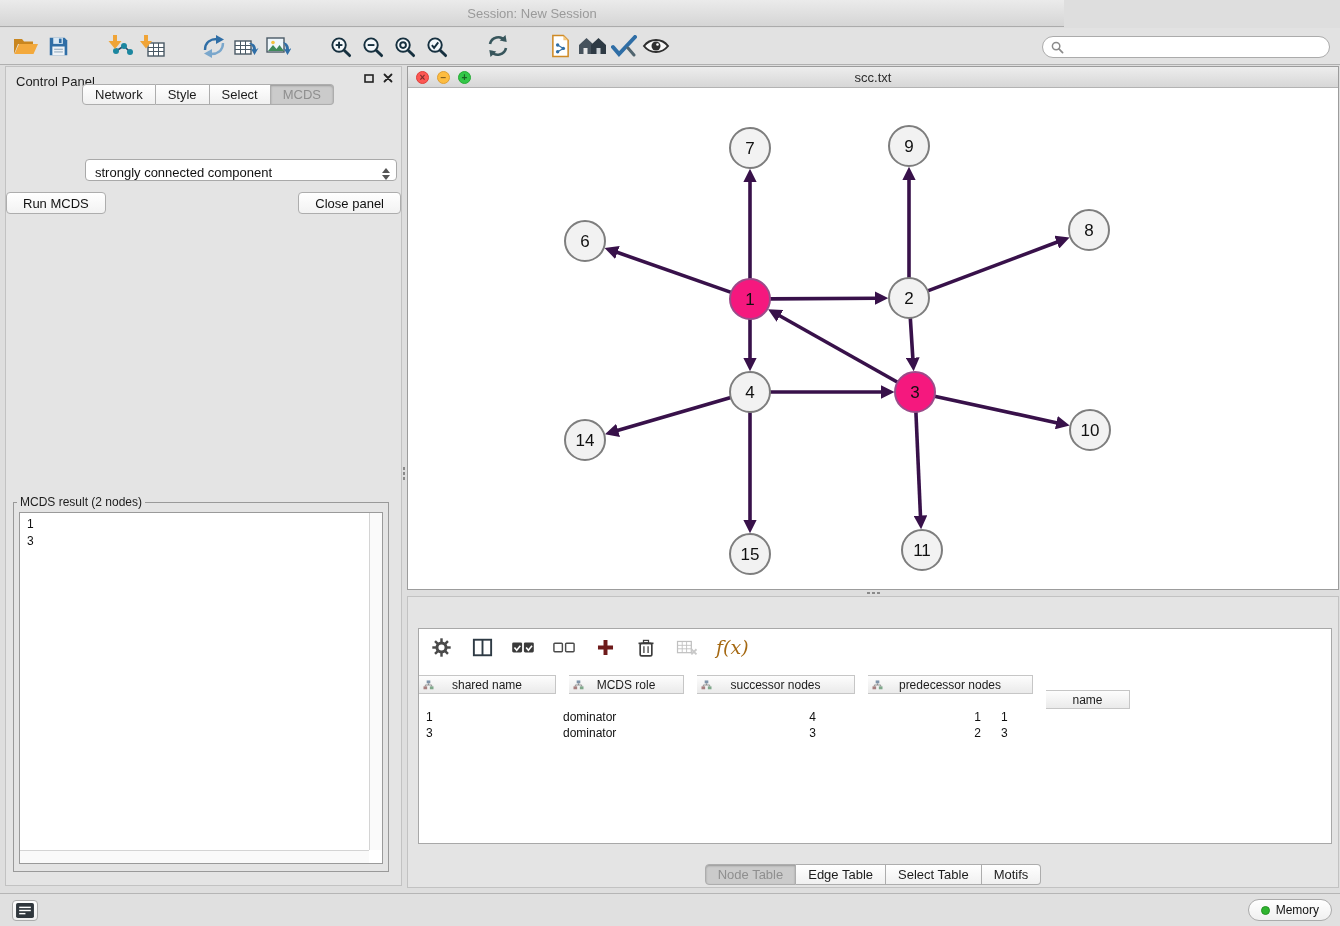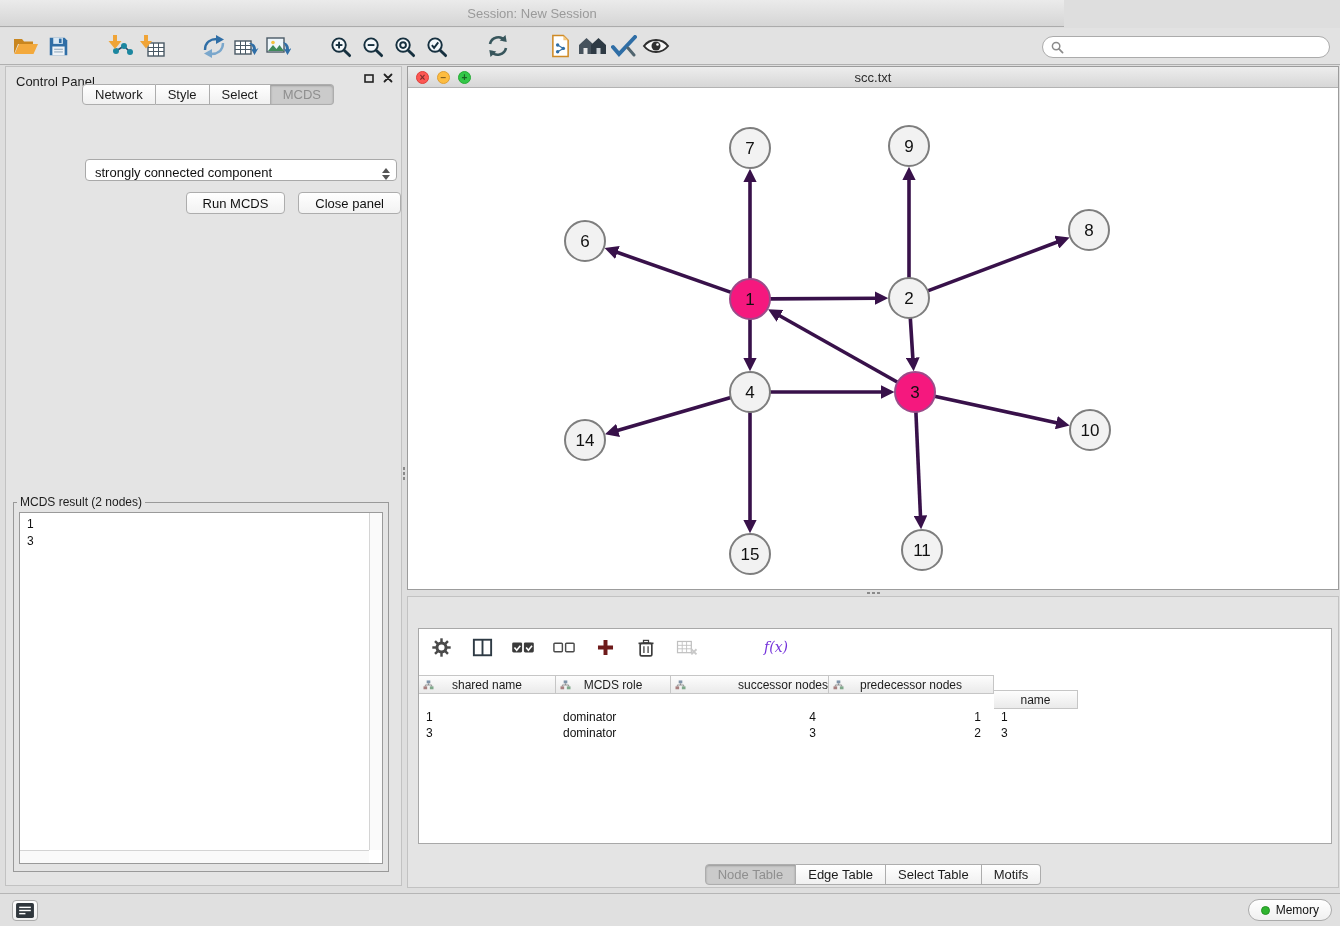--- a/index.html
+++ b/index.html
@@ -60,21 +60,21 @@
   }
   .opt-label { position:absolute; left:0; top:72px; width:100%; text-align:center; font-size:13px; color:#111; }
   .dropdown {
     position:absolute; left:39px; top:92px; width:312px; height:22px;
     background:#fff; border:1px solid #a9a9a9; border-radius:4px;
     display:flex; align-items:flex-end; font-size:13px; color:#111; padding-left:9px;margin-left:40px;
   }
   .dd-arrows { margin-left:auto; margin-right:6px; display:flex; flex-direction:column; align-items:center; }
   .tri-up { width:0;height:0;border-left:4px solid transparent;border-right:4px solid transparent;border-bottom:5px solid #555; margin-bottom:2px; }
   .tri-down { width:0;height:0;border-left:4px solid transparent;border-right:4px solid transparent;border-top:5px solid #555; }
-  .btn-row { position:absolute; left:0; top:125px; width:100%; display:flex; justify-content:flex-end; gap:13px; }
+  .btn-row { position:absolute; left:0; top:125px; width:100%; display:flex; justify-content:space-between; gap:13px; }
   .push-btn {
     height:22px; padding:0 16px; font-size:13px; color:#111;
     background:linear-gradient(#ffffff,#f2f2f2);
     border:1px solid #adadad; border-radius:4px;
     font-family:"Liberation Sans", sans-serif;
   }
   .result-fieldset {
     position:absolute; left:7px; top:428px; width:376px; height:377px;
     border:1px solid #999;
   }
@@ -118,23 +118,23 @@
     position:absolute; left:407px; top:596px; width:932px; height:292px;
     background:#e4e4e4; border:1px solid #c2c2c2;
   }
   .tp-body {
     position:absolute; left:10px; top:31px; width:914px; height:216px;
     background:#fff; border:1px solid #a8a8a8;
   }
   .tp-toolbar { display:flex; align-items:center; height:36px; padding-left:10px; gap:17px; }
   .tp-tool-btn { display:flex; align-items:center; justify-content:center; min-width:24px; height:26px; }
   .tp-tool-btn.disabled { opacity:.95; }
-  .fx-label { font-family:"DejaVu Serif", serif; font-style:italic; font-size:14px; color:#6d28d9;margin-left:48px; }
+  .fx-label { font-family:"DejaVu Serif", serif; font-style:italic; font-size:19px; color:#a16207; }
   .tbl { position:absolute; left:0; top:46px; }
-  .tbl-header { display:flex; }
+  .tbl-header { display:flex;gap:13px; }
   .th {
     position:relative; height:19px; line-height:18px; text-align:center; font-size:12px; color:#1c1c1c;
     background:linear-gradient(#fdfdfd,#eaeaea);
     border-top:1px solid #c6c6c6; border-bottom:1px solid #c6c6c6; border-right:1px solid #c6c6c6;
   }
   .th:first-child { border-left:none; }
   .th .hdr-ico { position:absolute; left:4px; top:4px; }
   .tbl-row { display:flex; height:16px; }
   .td { font-size:12px; line-height:16px; color:#111; white-space:nowrap; overflow:hidden; }
   .td.left { text-align:left; padding-left:7px; }
@@ -577,21 +577,21 @@
               </svg>
             </span><span>shared name</span></div>
           <div class="th" style="width: 115px;"><span class="icon hdr-ico">
               <svg width="11" height="10" viewBox="0 0 12 11">
                 <rect x="4" y="0.5" width="4" height="3.2" fill="#7f93a8"></rect>
                 <rect x="0.5" y="7" width="4" height="3.2" fill="#a87f7f"></rect>
                 <rect x="7.5" y="7" width="4" height="3.2" fill="#7fa88a"></rect>
                 <path d="M6 3.7 v1.8 M2.5 7 v-1.5 h7 V7" stroke="#8a8a8a" fill="none"></path>
               </svg>
             </span><span>MCDS role</span></div>
-          <div class="th" style="width: 158px; text-align: right;"><span class="icon hdr-ico">
+          <div class="th" style="width: 158px;"><span class="icon hdr-ico">
               <svg width="11" height="10" viewBox="0 0 12 11">
                 <rect x="4" y="0.5" width="4" height="3.2" fill="#7f93a8"></rect>
                 <rect x="0.5" y="7" width="4" height="3.2" fill="#a87f7f"></rect>
                 <rect x="7.5" y="7" width="4" height="3.2" fill="#7fa88a"></rect>
                 <path d="M6 3.7 v1.8 M2.5 7 v-1.5 h7 V7" stroke="#8a8a8a" fill="none"></path>
               </svg>
             </span><span>successor nodes</span></div>
           <div class="th" style="width: 165px;"><span class="icon hdr-ico">
               <svg width="11" height="10" viewBox="0 0 12 11">
                 <rect x="4" y="0.5" width="4" height="3.2" fill="#7f93a8"></rect>

